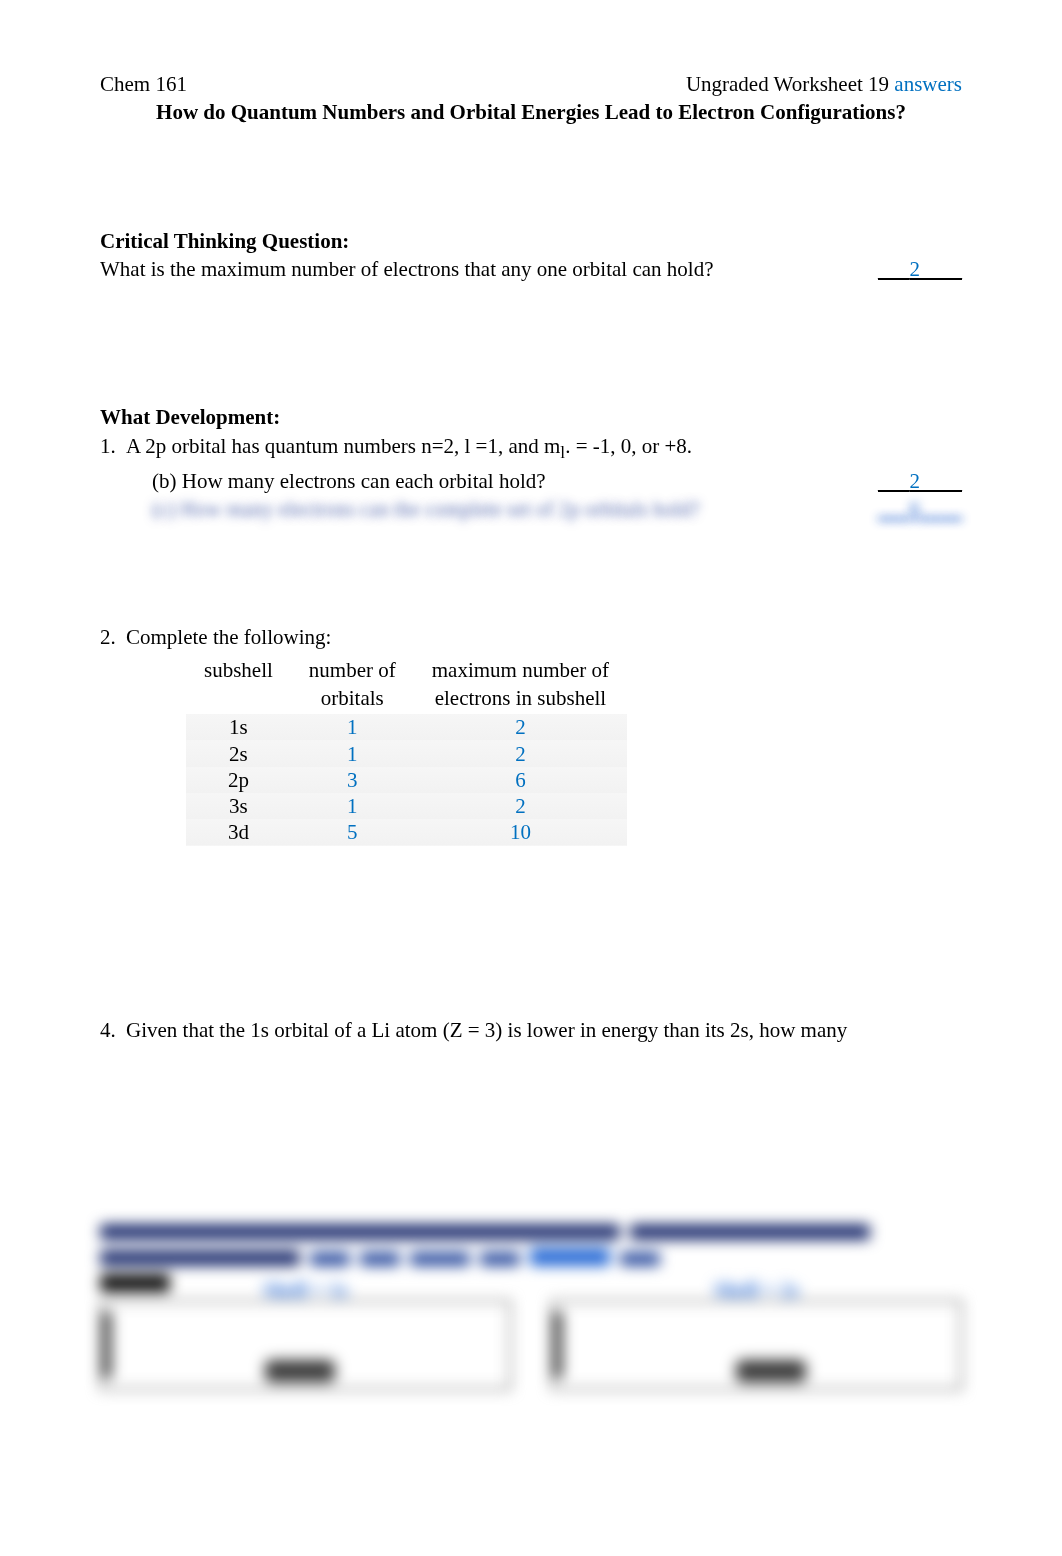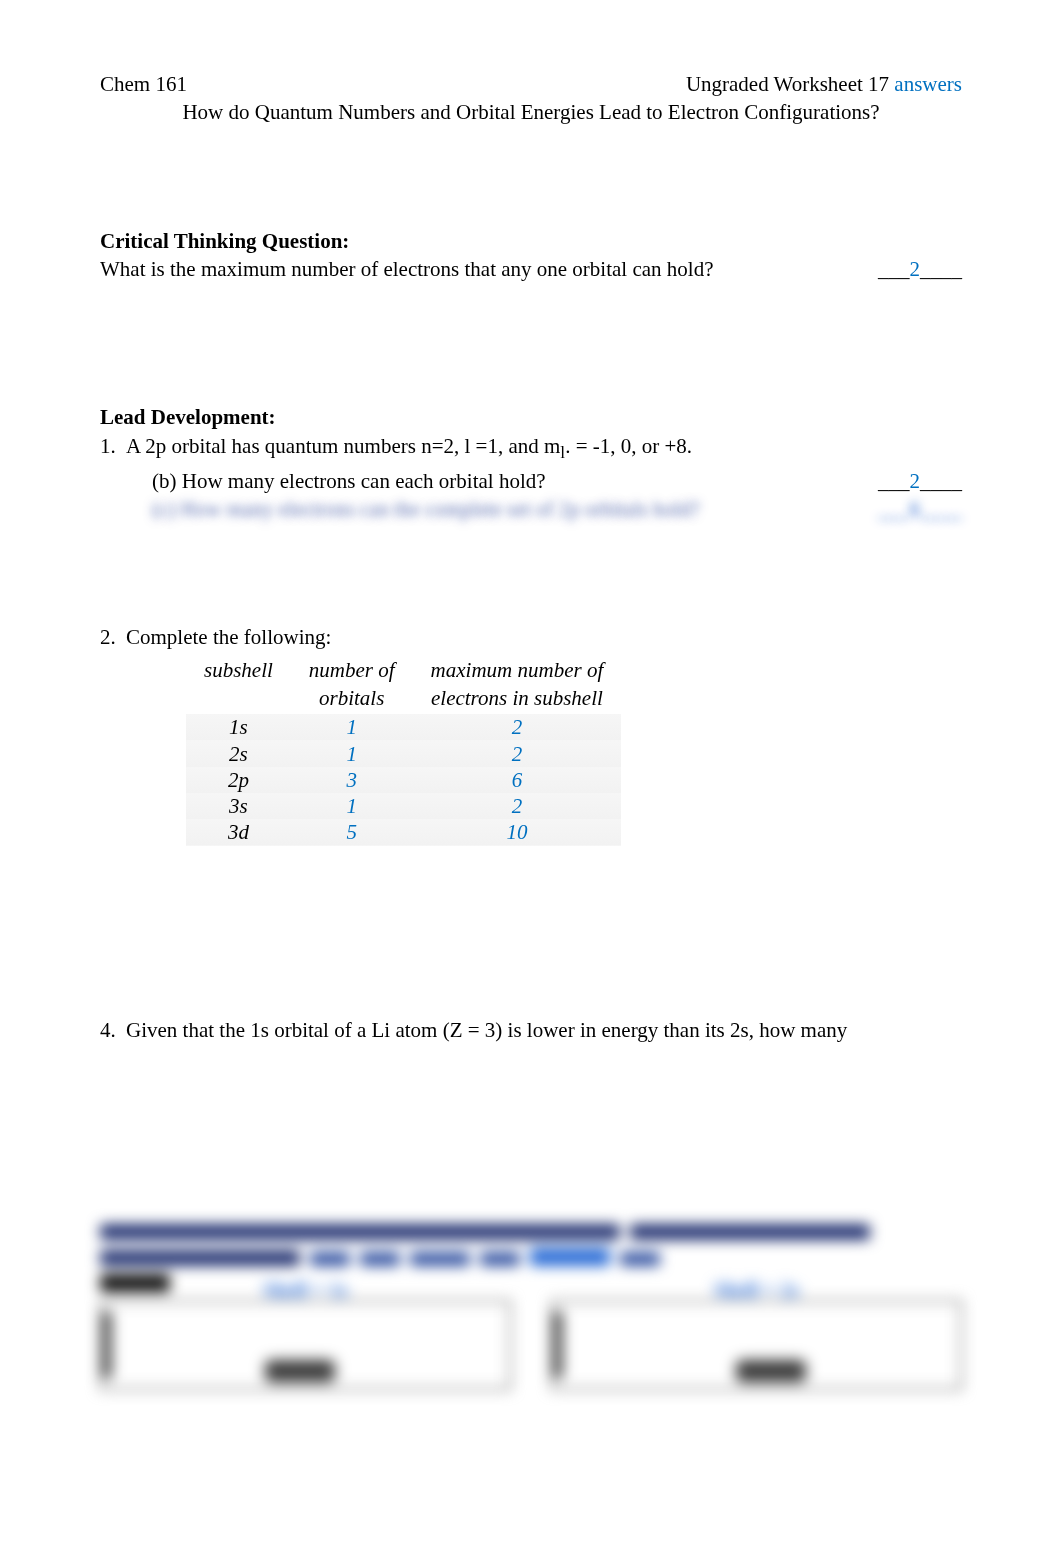--- a/index.html
+++ b/index.html
@@ -13,21 +13,21 @@
       line-height: 1.35;
     }
     .header-row {
       display: flex;
       justify-content: space-between;
       white-space: nowrap;
       gap: 35px;
     }
     .answer-blue { color: #0070c0; }
     .title {
-      font-weight: normal;
+      font-weight: bold;
       text-align: center;
       margin-bottom: 100px;
     }
     .section-heading {
       font-weight: bold;
       margin-top: 0;
     }
     .q-row {
       display: flex;
       justify-content: space-between;
@@ -57,21 +57,20 @@
     .numlist > li { display: flex; }
     .numlist > li > .num { width: 26px; flex-shrink: 0; }
     .numlist > li > .body { flex: 1; }
     .table-wrap { margin-top: 4px; padding-left: 60px; }
     table { border-collapse: collapse; }
     th, td {
       font-weight: normal;
       text-align: center;
       padding: 0 18px;
       vertical-align: top;
-      font-style: italic;
     }
     th { padding-bottom: 2px; }
     tbody tr { background: linear-gradient(#f6f6f6,#f2f2f2); }
     tbody td { line-height: 1.25; }
     .complete { margin-bottom: 170px; }
     .q4 { margin-bottom: 180px; }
     .footer-blur {
       filter: blur(7px);
       user-select: none;
       margin-top: 10px;
@@ -79,44 +78,44 @@
     .fb-row { display:flex; gap:10px; align-items:flex-end; margin-bottom:8px; color:#203080; font-weight:bold;}
     .fb-bar { height:14px; border-radius:4px; }
     .fb-small { width:40px; background:#3050a0; }
     .fb-mid { width:60px; background:#3050a0; }
     .fb-lab { height:18px; width:80px; background:#2a6cd6; border-radius:4px; }
     .panels { display:flex; gap:40px; }
     .panel { flex:1; border:2px solid #666; height:90px; position:relative; background:#fff; }
     .panel .cap { position:absolute; top:-26px; left:50%; transform:translateX(-50%); color:#2a6cd6; font-weight:bold;}
     .panel .smudge { position:absolute; bottom:6px; left:40%; width:70px; height:22px; background:#3a3a3a; border-radius:6px; filter:blur(2px);}
     .panel .edge { position:absolute; left:-2px; top:10px; bottom:10px; width:12px; background:#555; }
-    .right-col { text-align: right; min-width: 90px; }
+    .right-col { text-align: right; min-width: 90px; text-decoration: underline; }
   </style>
 </head>
 <body>
 
 <div class="header-row">
   <span>Chem 161</span>
   <span>
-    <span>Ungraded Worksheet 17 </span><span class="answer-blue">answers</span>
+    <span>Ungraded Worksheet 19 </span><span class="answer-blue">answers</span>
   </span>
 </div>
 
 <div class="title">How do Quantum Numbers and Orbital Energies Lead to Electron Configurations?</div>
 
 <div class="crit">
   <div class="section-heading">Critical Thinking Question:</div>
   <div class="q-row">
     <span>What is the maximum number of electrons that any one orbital can hold?</span>
     <span class="blank right-col">___<span class="answer-blue">2</span>____</span>
   </div>
 </div>
 
 <div class="skill-1">
-  <div class="section-heading">Lead Development:</div>
+  <div class="section-heading">What Development:</div>
   <ol class="numlist">
     <li>
       <span class="num">1.</span>
       <div class="body">
         <div class="intro">
           <span>A 2p orbital has quantum numbers n=2, l =1, and m</span><sub>l</sub><span>. = -1, 0, or +8.</span>
         </div>
         <div class="q-row sub-indent">
           <span>(b) How many electrons can each orbital hold?</span>
           <span class="blank right-col">___<span class="answer-blue">2</span>____</span>

